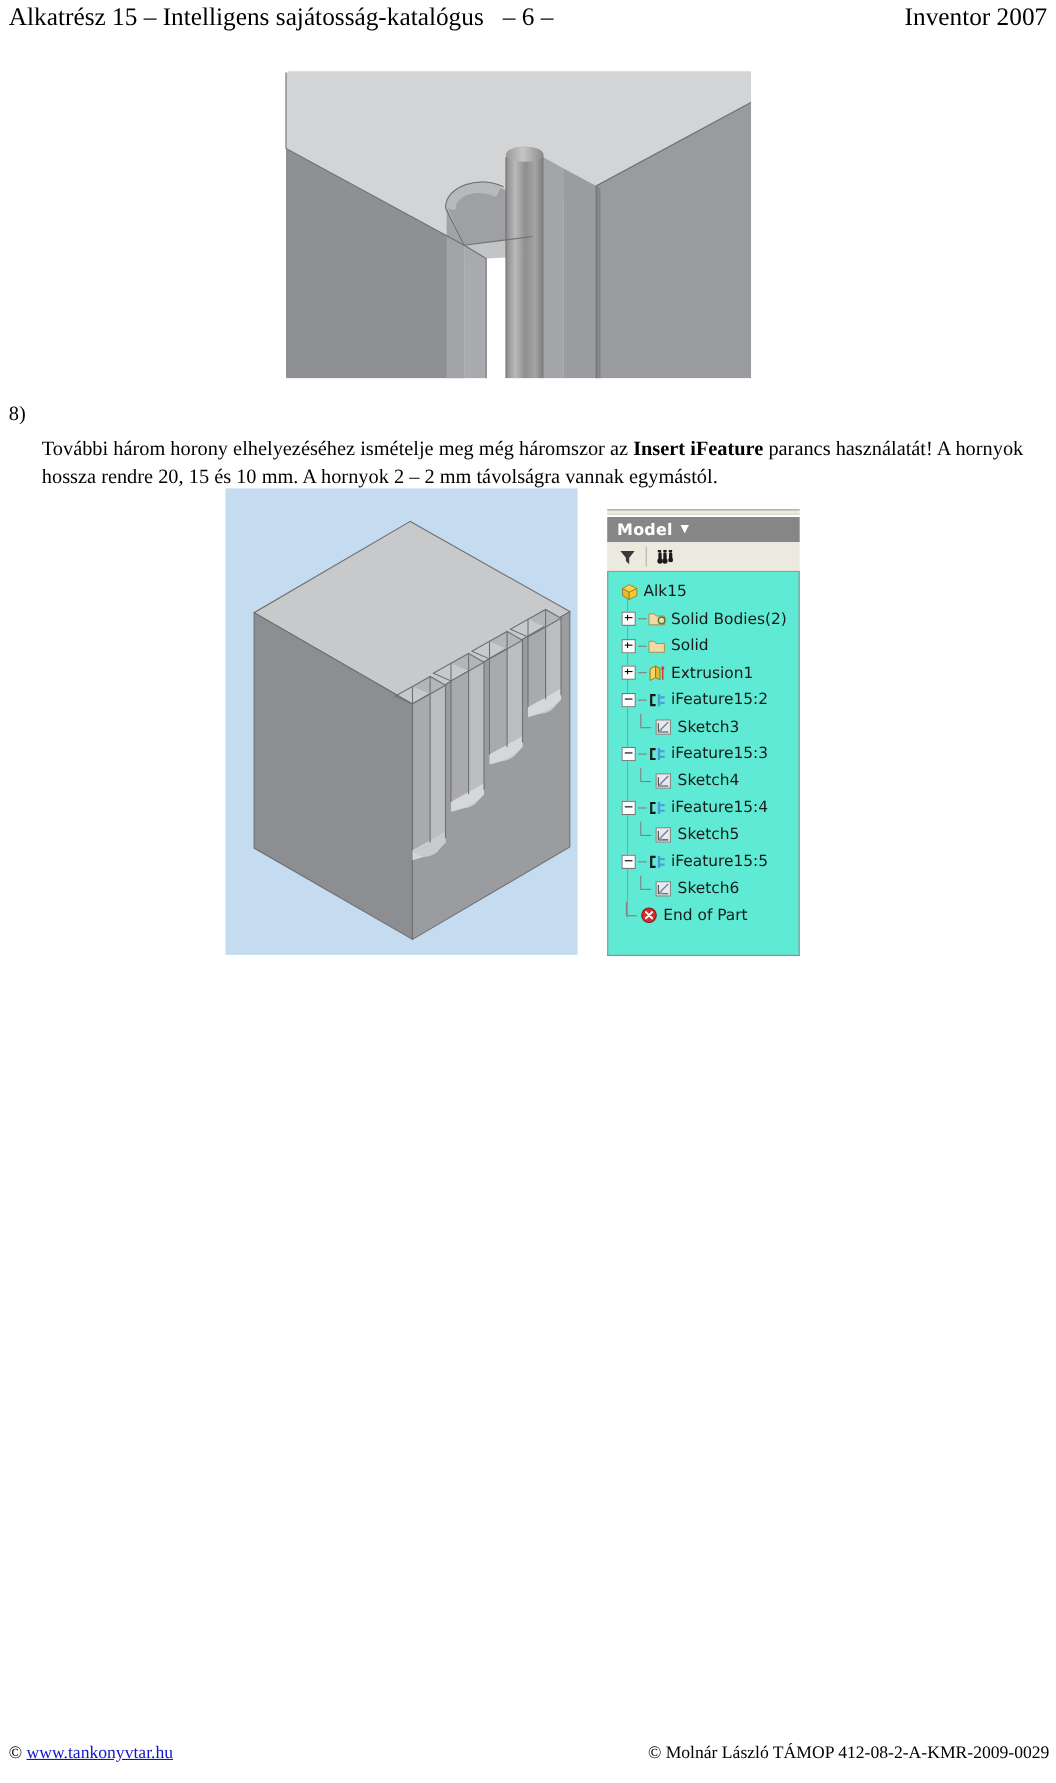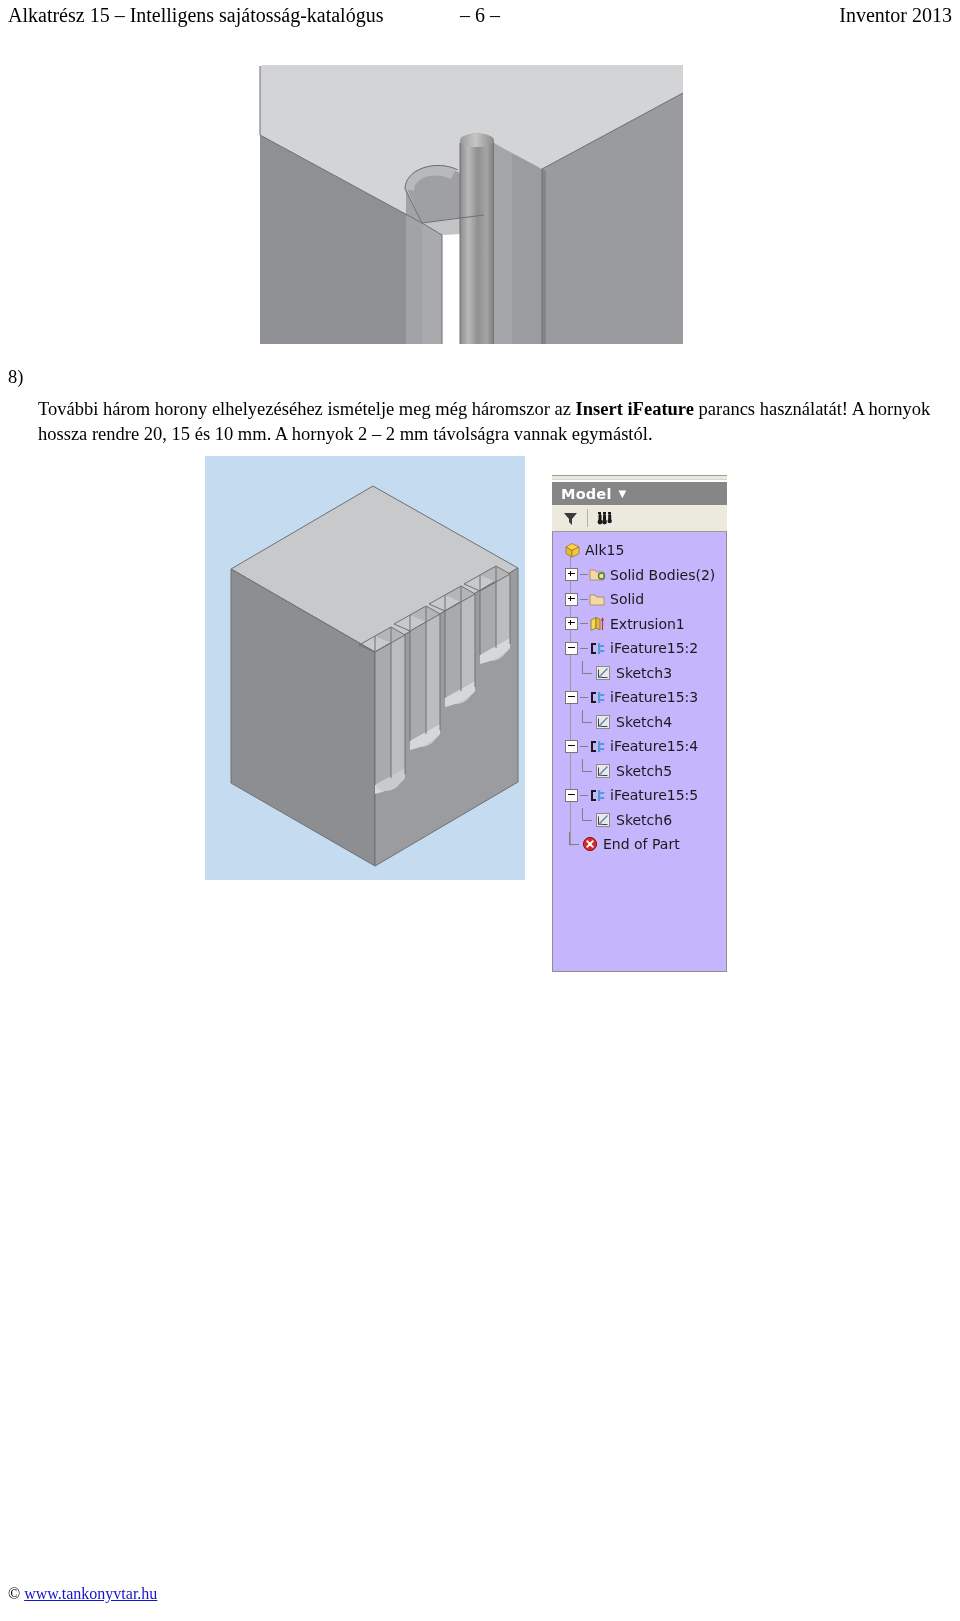--- a/index.html
+++ b/index.html
@@ -18,21 +18,21 @@
 
   
   .page-header {
     position: absolute;
     top: 0;
     left: 0;
     width: 960px;
     height: 30px;
     display: flex;
     align-items: center;
-    font-size: 20px;
+    font-size: 23px;
     line-height: 1;
   }
   .hdr-left {
     position: absolute;
     left: 8px;
     white-space: nowrap;
   }
   .hdr-center {
     position: absolute;
     left: 0;
@@ -77,21 +77,21 @@
     margin-left: 30px;
     display: block;
     margin-top: 32px;
   }
   .instruction b { font-weight: bold; }
 
   
   .fig-part {
     position: absolute;
     left: 205px;
-    top: 456px;
+    top: 444px;
     width: 522px;
     height: 424px;
   }
   .part-render {
     position: absolute;
     left: 0;
     top: 0;
     width: 320px;
     height: 424px;
     background: #c5dcf0;
@@ -150,22 +150,22 @@
   .tb-sep {
     width: 1px;
     height: 18px;
     background: #b5b2a6;
     margin: 0 5px;
   }
 
   .tree {
     border: 1px solid #8f8f8f;
     border-top: none;
-    background: #c4b5fd;
-    height: 440px;
+    background: #5eead4;
+    height: 349px;
     padding: 6px 0 0 0;
     box-sizing: border-box;
     position: relative;
     overflow: hidden;
   }
   .node {
     height: 24.5px;
     display: flex;
     align-items: center;
     font-size: 14px;
@@ -274,21 +274,21 @@
     right: 6px;
     white-space: nowrap;
   }
 </style>
 </head>
 <body>
 
 <div class="page-header">
   <span class="hdr-left">Alkatrész 15 – Intelligens sajátosság-katalógus</span>
   <span class="hdr-center">– 6 –</span>
-  <span class="hdr-right">Inventor 2013</span>
+  <span class="hdr-right">Inventor 2007</span>
 </div>
 
 <div class="fig-detail">
   <svg width="437" height="287" viewBox="0 0 437 287">
     <defs>
       <linearGradient id="cyl" x1="0" y1="0" x2="1" y2="0">
         <stop offset="0%" stop-color="#8d8d8d"></stop>
         <stop offset="25%" stop-color="#b9b9b9"></stop>
         <stop offset="52%" stop-color="#8f8f8f"></stop>
         <stop offset="78%" stop-color="#a5a5a5"></stop>
@@ -617,13 +617,14 @@
       </div>
     </div>
   </div>
 </div>
 
 <div class="page-footer">
   <span class="ftr-left">
     <span>©</span>
     <a href="#">www.tankonyvtar.hu</a>
   </span>
+  <span class="ftr-right">© Molnár László TÁMOP 412-08-2-A-KMR-2009-0029</span>
 </div>
 
 </body></html>

